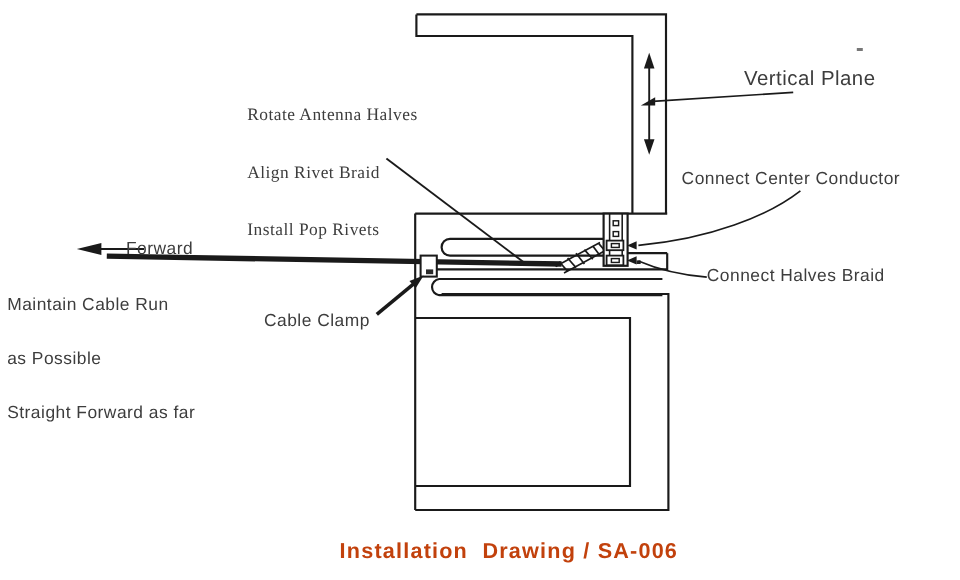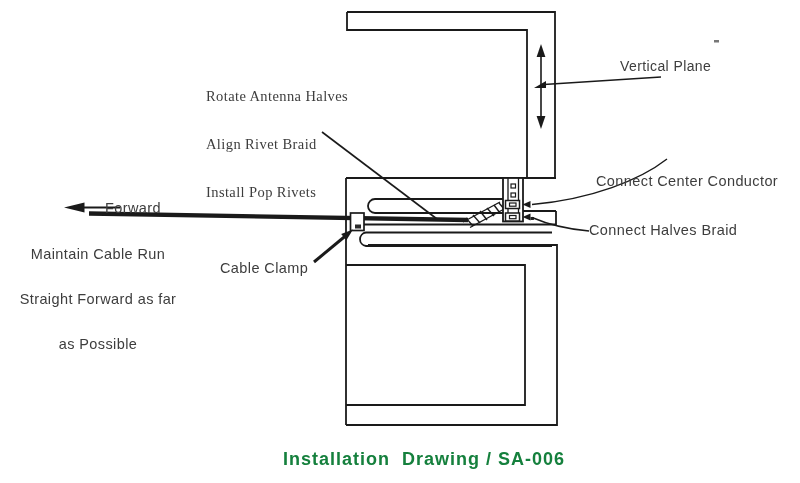--- a/index.html
+++ b/index.html
@@ -5,24 +5,24 @@
   html,body{margin:0;padding:0;background:#ffffff;}
   #stage{
     position:relative;width:800px;height:483px;background:#ffffff;overflow:hidden;
     font-family:"Liberation Sans",sans-serif;
   }
   #stage svg{position:absolute;left:0;top:0;}
   .lbl{
     position:absolute;font-size:14.5px;letter-spacing:.4px;color:#3d3d3d;
     white-space:pre;line-height:16px;
   }
-  #cable-run-label{width:184px;text-align:center;line-height:15px;}
+  #cable-run-label{width:184px;text-align:left;line-height:15px;}
   #title{
     position:absolute;left:283px;top:449px;font-size:18px;font-weight:bold;
-    letter-spacing:1px;color:#15803d;white-space:pre;
+    letter-spacing:1px;color:#c2410c;white-space:pre;
   }
 </style>
 </head>
 <body>
 
 <div id="stage">
 
   <svg width="800" height="483" viewBox="0 0 800 483" fill="none" stroke="#1a1a1a" stroke-width="1.8" stroke-linecap="butt">
 
     <g>
@@ -99,31 +99,31 @@
       <polygon points="353,229.5 346.4,240.3 341.2,234.1" fill="#1a1a1a" stroke="none"></polygon>
     </g>
   </svg>
 
   <div class="lbl" style="left:206px;top:56px;font-family:Liberation Serif, serif;">
     <div>Rotate Antenna Halves</div>
     <div>Align Rivet Braid</div>
     <div>Install Pop Rivets</div>
   </div>
 
-  <div class="lbl" style="left:620px;top:58px;font-size:14px;">Vertical Plane</div>
+  <div class="lbl" style="left:620px;top:58px;font-size:17px;">Vertical Plane</div>
 
-  <div class="lbl" style="left:596px;top:141px;margin-top:32px;">Connect Center Conductor</div>
+  <div class="lbl" style="left:568px;top:141px;">Connect Center Conductor</div>
 
   <div class="lbl" style="left:589px;top:222px;">Connect Halves Braid</div>
 
   <div class="lbl" style="left:105px;top:200px;">Forward</div>
 
   <div class="lbl" id="cable-run-label" style="left:6px;top:217px;">
     <div>Maintain Cable Run</div>
+    <div>as Possible</div>
     <div>Straight Forward as far</div>
-    <div>as Possible</div>
   </div>
 
   <div class="lbl" style="left:220px;top:260px;">Cable Clamp</div>
 
   <div id="title">Installation  Drawing / SA-006</div>
 
 </div>
 
 </body></html>

